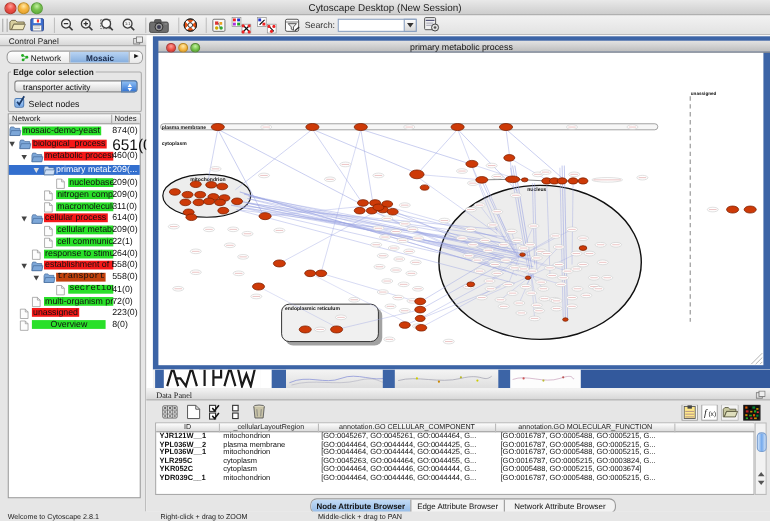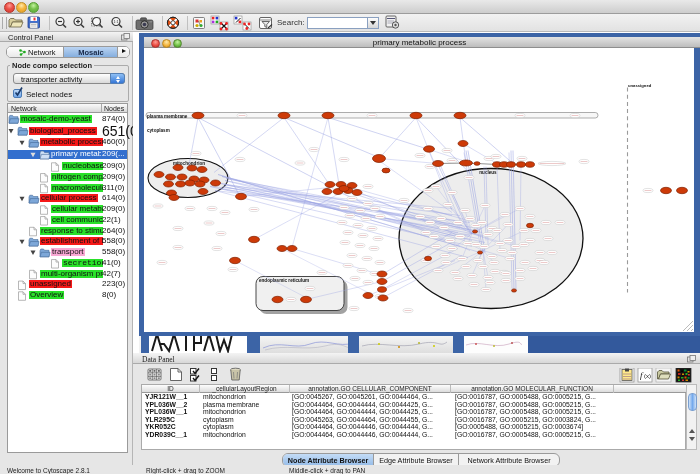--- a/index.html
+++ b/index.html
@@ -3,20 +3,21 @@
 <style>
 html,body{margin:0;padding:0;}
 body{width:700px;height:474px;font-family:"Liberation Sans",sans-serif;position:relative;overflow:hidden;background:#e8e8e8;}
 .abs{position:absolute;}
 </style></head><body>
 
 <div class="abs" style="left:0;top:0;width:700px;height:14px;background:linear-gradient(#e9e9e9,#cdcdcd);border-bottom:1px solid #9c9c9c;box-sizing:border-box;">
  <div class="abs" style="left:4px;top:2px;width:9px;height:9px;border-radius:50%;background:radial-gradient(circle at 50% 30%,#ff9d95 0%,#ec5148 45%,#d33a30 100%);border:0.5px solid #b5352c;"></div>
  <div class="abs" style="left:16px;top:2px;width:9px;height:9px;border-radius:50%;background:radial-gradient(circle at 50% 30%,#ffe9a8 0%,#f6b53e 45%,#df9b27 100%);border:0.5px solid #c08e24;"></div>
  <div class="abs" style="left:28px;top:2px;width:9px;height:9px;border-radius:50%;background:radial-gradient(circle at 50% 30%,#c4f2a0 0%,#77c14c 45%,#5aa637 100%);border:0.5px solid #579e36;"></div>
+ <div class="abs" style="left:0;top:2px;width:700px;text-align:center;font-size:9px;color:#222;">Cytoscape Desktop (New Session)</div>
 </div>
 <div class="abs" style="left:0;top:14px;width:700px;height:18px;background:linear-gradient(#f2f2f2,#e2e2e2);border-bottom:1px solid #b9b9b9;box-sizing:border-box;"></div>
 <div class="abs" style="left:2px;top:17px;width:3px;height:12px;border-left:1px solid #aaa;border-right:1px solid #aaa;"></div>
 <div class="abs" style="left:49px;top:16px;width:1px;height:14px;background:#c0c0c0;"></div>
 <div class="abs" style="left:132px;top:16px;width:1px;height:14px;background:#c0c0c0;"></div>
 <div class="abs" style="left:162px;top:16px;width:1px;height:14px;background:#c0c0c0;"></div>
 <div class="abs" style="left:187px;top:16px;width:1px;height:14px;background:#c0c0c0;"></div>
 <svg class="abs" style="left:0;top:14px;" width="700" height="18" viewBox="0 0 700 18">
 
 <g transform="translate(9,3)">
@@ -147,21 +148,21 @@
  </div>
  <div class="abs" style="left:57px;top:0;width:54px;height:100%;background:linear-gradient(#bad4f3,#85aede);border-right:1px solid #9a9a9a;box-sizing:border-box;">
    <div class="abs" style="left:0px;top:1px;width:54px;text-align:center;font-size:7.5px;font-weight:bold;color:#1a2a4a;">Mosaic</div>
  </div>
  <div class="abs" style="left:111px;top:0;width:11px;height:100%;background:linear-gradient(#ffffff,#e9e9e9);">
    <div class="abs" style="left:4px;top:2.2px;width:0;height:0;border-top:2.6px solid transparent;border-bottom:2.6px solid transparent;border-left:4.5px solid #111;"></div>
  </div>
 </div>
 
 <div class="abs" style="left:7px;top:65px;width:120px;height:35px;border:1px solid #ababab;border-radius:2px;"></div>
-<div class="abs" style="left:10px;top:61px;background:#e6e6e6;padding:0 2px;font-size:7.5px;font-weight:bold;color:#222;">Node compo selection</div>
+<div class="abs" style="left:10px;top:61px;background:#e6e6e6;padding:0 2px;font-size:7.5px;font-weight:bold;color:#222;">Edge color selection</div>
 
 <div class="abs" style="left:13px;top:73px;width:112px;height:11px;background:linear-gradient(#ffffff,#d9d9d9);border:1px solid #8a8a8a;border-radius:3px;box-sizing:border-box;">
  <div class="abs" style="left:7px;top:1px;font-size:7.5px;color:#111;">transporter activity</div>
 </div>
 <div class="abs" style="left:110px;top:73px;width:15px;height:11px;background:linear-gradient(#8fc0f5,#3576d6);border:1px solid #5580b5;border-radius:0 3px 3px 0;box-sizing:border-box;">
  <div class="abs" style="left:4.5px;top:1.5px;width:0;height:0;border-left:2.5px solid transparent;border-right:2.5px solid transparent;border-bottom:3px solid #fff;"></div>
  <div class="abs" style="left:4.5px;top:6px;width:0;height:0;border-left:2.5px solid transparent;border-right:2.5px solid transparent;border-top:3px solid #fff;"></div>
 </div>
 
 <div class="abs" style="left:13px;top:89px;width:9px;height:9px;background:linear-gradient(#bcd8f8,#6fa5e8);border:1px solid #4a7ab5;border-radius:2px;box-sizing:border-box;"></div>
@@ -197,29 +198,29 @@
     <div class="abs" style="left:40px;top:194.4px;font-size:8px;line-height:8px;color:#111;background:#f51818;white-space:nowrap;max-width:61px;overflow:hidden;padding:0 1px;">cellular process</div>
     <div class="abs" style="left:102px;top:194.4px;font-size:8px;line-height:8px;color:#111;">614(0)</div>
     <div class="abs" style="left:51px;top:205.2px;font-size:8px;line-height:8px;color:#111;background:#29e029;white-space:nowrap;max-width:50px;overflow:hidden;padding:0 1px;">cellular metabol</div>
     <div class="abs" style="left:102px;top:205.2px;font-size:8px;line-height:8px;color:#111;">209(0)</div>
     <div class="abs" style="left:51px;top:215.9px;font-size:8px;line-height:8px;color:#111;background:#29e029;white-space:nowrap;max-width:50px;overflow:hidden;padding:0 1px;">cell communicat</div>
     <div class="abs" style="left:102px;top:215.9px;font-size:8px;line-height:8px;color:#111;">22(1)</div>
     <div class="abs" style="left:40px;top:226.7px;font-size:8px;line-height:8px;color:#111;background:#29e029;white-space:nowrap;max-width:61px;overflow:hidden;padding:0 1px;">response to stimulu</div>
     <div class="abs" style="left:102px;top:226.7px;font-size:8px;line-height:8px;color:#111;">264(0)</div>
     <div class="abs" style="left:40px;top:237.4px;font-size:8px;line-height:8px;color:#111;background:#f51818;white-space:nowrap;max-width:61px;overflow:hidden;padding:0 1px;">establishment of lo</div>
     <div class="abs" style="left:102px;top:237.4px;font-size:8px;line-height:8px;color:#111;">558(0)</div>
-    <div class="abs" style="left:51px;top:248.2px;font-size:8px;line-height:8px;color:#111;background:#f9a8d4;white-space:nowrap;max-width:50px;overflow:hidden;padding:0 1px;">transport</div>
+    <div class="abs" style="left:51px;top:248.2px;font-size:8px;line-height:8px;color:#111;background:#c2410c;white-space:nowrap;max-width:50px;overflow:hidden;padding:0 1px;font-family:Liberation Mono, monospace;">transport</div>
     <div class="abs" style="left:102px;top:248.2px;font-size:8px;line-height:8px;color:#111;">558(0)</div>
     <div class="abs" style="left:62px;top:258.9px;font-size:8px;line-height:8px;color:#111;background:#29e029;white-space:nowrap;max-width:39px;overflow:hidden;padding:0 1px;font-family:Liberation Mono, monospace;">secretion</div>
     <div class="abs" style="left:102px;top:258.9px;font-size:8px;line-height:8px;color:#111;">41(0)</div>
     <div class="abs" style="left:40px;top:269.7px;font-size:8px;line-height:8px;color:#111;background:#29e029;white-space:nowrap;max-width:61px;overflow:hidden;padding:0 1px;">multi-organism pro</div>
-    <div class="abs" style="left:102px;top:269.7px;font-size:8px;line-height:8px;color:#111;">42(7)</div>
+    <div class="abs" style="left:102px;top:269.7px;font-size:8px;line-height:8px;color:#111;">72(0)</div>
     <div class="abs" style="left:29px;top:280.4px;font-size:8px;line-height:8px;color:#111;background:#f51818;white-space:nowrap;max-width:72px;overflow:hidden;padding:0 1px;">unassigned</div>
     <div class="abs" style="left:102px;top:280.4px;font-size:8px;line-height:8px;color:#111;">223(0)</div>
-    <div class="abs" style="left:29px;top:291.2px;font-size:8px;line-height:8px;color:#111;background:#29e029;white-space:nowrap;max-width:72px;overflow:hidden;padding:0 1px;">Overview</div>
+    <div class="abs" style="left:29px;top:291.2px;font-size:8px;line-height:8px;color:#111;background:#29e029;white-space:nowrap;max-width:72px;overflow:hidden;padding:0 17px;">Overview</div>
     <div class="abs" style="left:102px;top:291.2px;font-size:8px;line-height:8px;color:#111;">8(0)</div>
     <svg class="abs" style="left:0;top:113px;" width="135" height="310" viewBox="0 0 135 310">
       <g transform="translate(9,2.1999999999999886)">
         <path d="M0 2 L0 8 L9 8 L9 1.5 L4.5 1.5 L3.5 0.2 L0.8 0.2 Z" fill="#7da7d8" stroke="#456a99" stroke-width="0.6"></path>
         <path d="M0 8 L1.4 3.5 L10 3.5 L9 8 Z" fill="#7da7d8" stroke="#456a99" stroke-width="0.6"></path>
       </g>
       <path d="M8.5 15.899999999999995 L13.5 15.899999999999995 L11 20.399999999999995 Z" fill="#444"></path>
       <g transform="translate(18,14.099999999999994)">
         <path d="M0 2 L0 8 L9 8 L9 1.5 L4.5 1.5 L3.5 0.2 L0.8 0.2 Z" fill="#7da7d8" stroke="#456a99" stroke-width="0.6"></path>
         <path d="M0 8 L1.4 3.5 L10 3.5 L9 8 Z" fill="#7da7d8" stroke="#456a99" stroke-width="0.6"></path>

